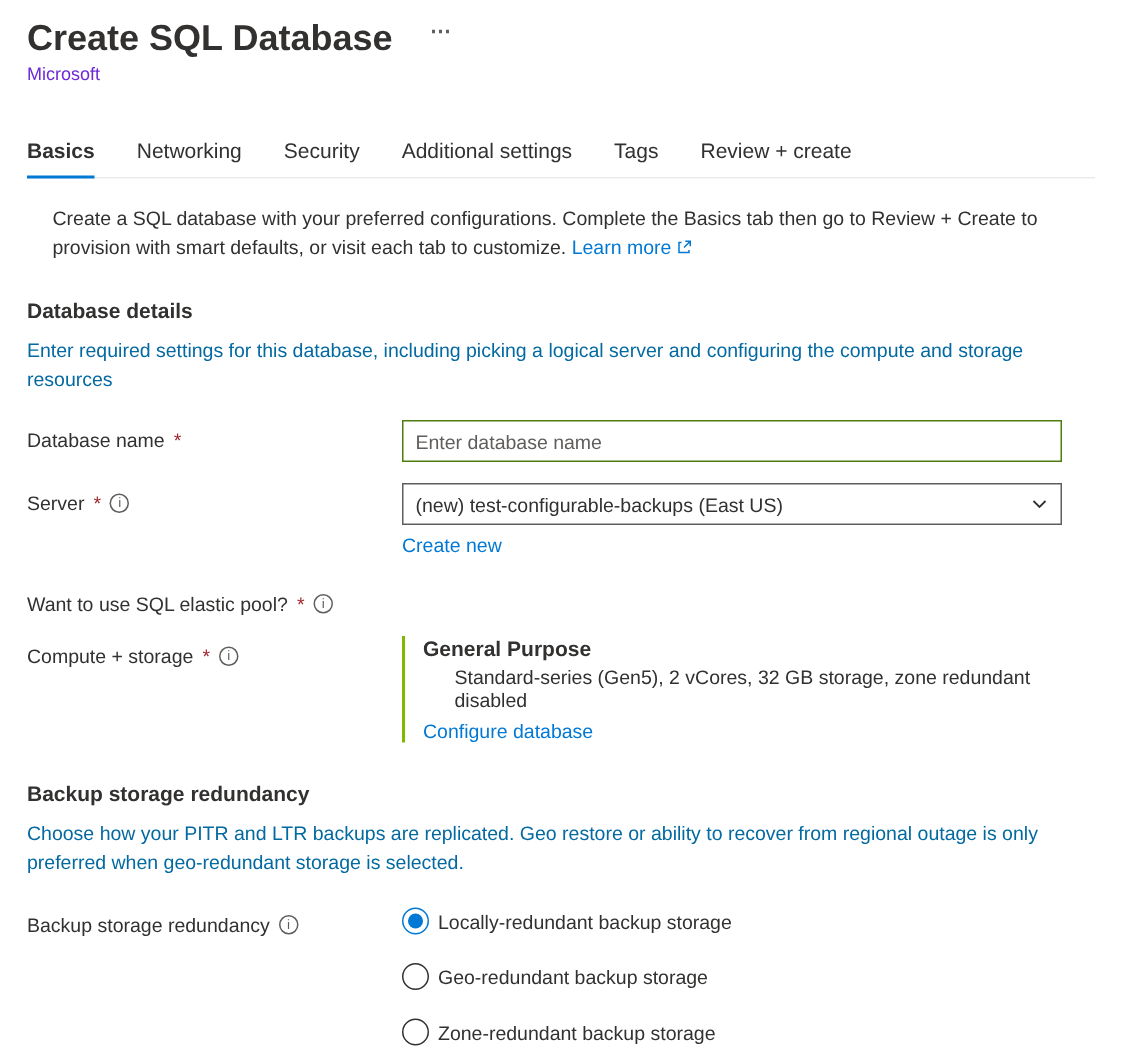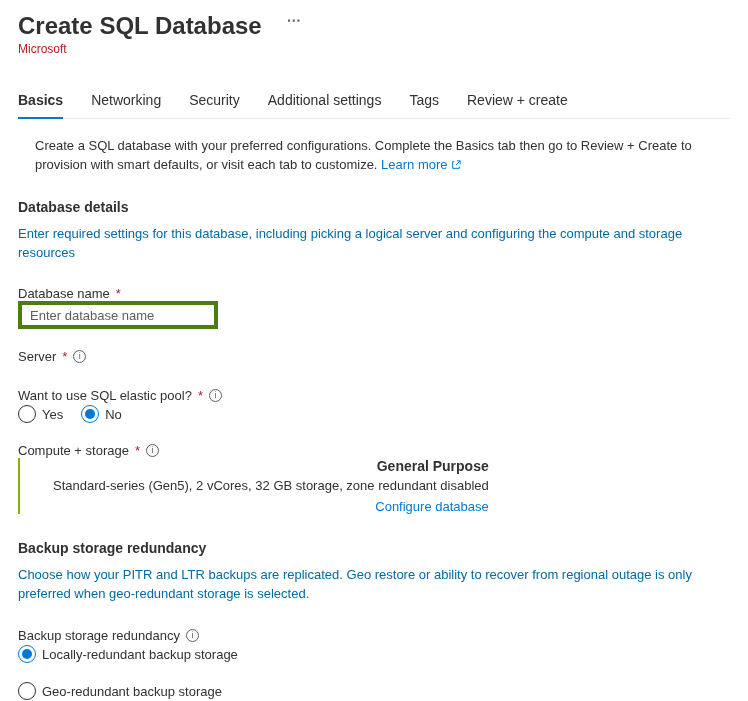--- a/index.html
+++ b/index.html
@@ -6,46 +6,46 @@
     body {
       font-family: "Segoe UI", -apple-system, sans-serif;
       font-size: 13px;
       color: #323130;
       background: #fff;
       padding: 12px 18px;
       width: 748px;
     }
     .page-title { font-size: 24px; font-weight: 600; margin-bottom: 2px; display: flex; align-items: flex-start; gap: 25px;}
     .ellipsis { font-size: 14px; color: #605e5c; letter-spacing: 2px; cursor: pointer;}
-    .subtitle { font-size: 12px; color: #b91c1c; margin-bottom: 28px; }
+    .subtitle { font-size: 12px; color: #6d28d9; margin-bottom: 28px; }
     .tabs { display: flex; gap: 28px; border-bottom: 1px solid #edebe9; margin-bottom: 18px; }
     .tab { padding: 8px 0 10px 0; font-size: 14px; color: #323130; cursor: pointer; position: relative; }
     .tab.active { font-weight: 600; }
     .tab.active::after { content:""; position:absolute; left:0; right:0; bottom:-1px; height:2px; background:#0078d4; }
     .intro { font-size: 13px; color: #323130; line-height: 1.45; margin-bottom: 24px; margin-left: 17px; }
     .link { color: #0078d4; text-decoration: none; cursor: pointer; }
     .ext-icon { width: 10px; height: 10px; display: inline-block; vertical-align: -1px; }
     .section-title { font-size: 14px; font-weight: 700; margin-bottom: 10px; }
     .section-desc { font-size: 13px; color: #0369a1; line-height: 1.45; margin-bottom: 18px; }
-    .form-row { display: flex; align-items: flex-start; margin-bottom: 14px; flex-direction: column; }
+    .form-row { display: flex; align-items: flex-start; margin-bottom: 14px; }
     .form-label { width: 250px; flex-shrink: 0; padding-top: 6px; font-size: 13px; color: #323130; display:flex; align-items:center; gap:6px; }
     .required { color: #a4262c; }
     .info-icon { width: 13px; height: 13px; border: 1px solid #605e5c; border-radius: 50%; display:inline-flex; align-items:center; justify-content:center; font-size:9px; color:#605e5c; cursor: help; line-height:1;}
     .form-control { flex: 1; }
-    .text-input { width: 100%; max-width: 440px; height: 28px; border: 4px solid #4d7c0f; padding: 0 8px; font-size: 13px; font-family: inherit; }
+    .text-input { width: 100%; max-width: 440px; height: 28px; border: 1px solid #4d7c0f; padding: 0 8px; font-size: 13px; font-family: inherit; }
     .text-input::placeholder { color: #605e5c; }
     .select { width: 100%; max-width: 440px; height: 28px; border: 1px solid #605e5c; padding: 0 8px; font-size: 13px; background:#fff; display:flex; align-items:center; justify-content:space-between; cursor:pointer; }
     .chevron { width:12px; height:12px; }
     .sub-link { margin-top: 6px; font-size: 13px; }
     .radio-row { display: flex; align-items: center; gap: 18px; padding-top: 2px;}
     .radio-opt { display: flex; align-items: center; gap: 6px; cursor: pointer; }
     .radio-circle { width: 18px; height: 18px; border: 1px solid #323130; border-radius: 50%; display:flex; align-items:center; justify-content:center; }
     .radio-circle.selected { border-color: #0078d4; }
     .radio-dot { width: 10px; height: 10px; border-radius:50%; background:#0078d4; }
-    .compute-block { border-left: 2px solid #7fba00; padding-left: 12px; text-align: right; }
+    .compute-block { border-left: 2px solid #7fba00; padding-left: 12px; }
     .compute-title { font-weight: 600; font-size: 14px; margin-bottom: 4px;}
     .compute-desc { font-size: 13px; color: #323130; margin-bottom: 6px; margin-left: 21px; }
     .vlist { display:flex; flex-direction:column; gap: 19px; padding-top:2px;}
     .section-gap { margin-top: 26px; }
   </style>
 </head>
 <body>
 
 <div class="page-title">
   <span>Create SQL Database</span>
@@ -82,41 +82,36 @@
     <input class="text-input" type="text" placeholder="Enter database name" style="">
   </div>
 </div>
 
 <div class="form-row">
   <div class="form-label">
     <span>Server</span>
     <span class="required">*</span>
     <span class="info-icon">i</span>
   </div>
+  <div class="form-control">
+    <div class="select">
+      <span>(new) test-configurable-backups (East US)</span>
+      <svg class="chevron" viewBox="0 0 12 12">
+          <path fill="none" stroke="#323130" stroke-width="1.2" d="M2 4l4 4 4-4"></path>
+        </svg>
+    </div>
+    <div class="sub-link"><a class="link">Create new</a></div>
+  </div>
 </div>
 
 <div class="form-row" style="margin-top:18px;">
   <div class="form-label">
     <span>Want to use SQL elastic pool?</span>
     <span class="required">*</span>
     <span class="info-icon">i</span>
-  </div>
-  <div class="form-control">
-    <div class="radio-row">
-      <div class="radio-opt">
-        <span class="radio-circle"></span>
-        <span>Yes</span>
-      </div>
-      <div class="radio-opt">
-        <span class="radio-circle selected">
-            <span class="radio-dot"></span>
-          </span>
-        <span>No</span>
-      </div>
-    </div>
   </div>
 </div>
 
 <div class="form-row">
   <div class="form-label">
     <span>Compute + storage</span>
     <span class="required">*</span>
     <span class="info-icon">i</span>
   </div>
   <div class="form-control">

